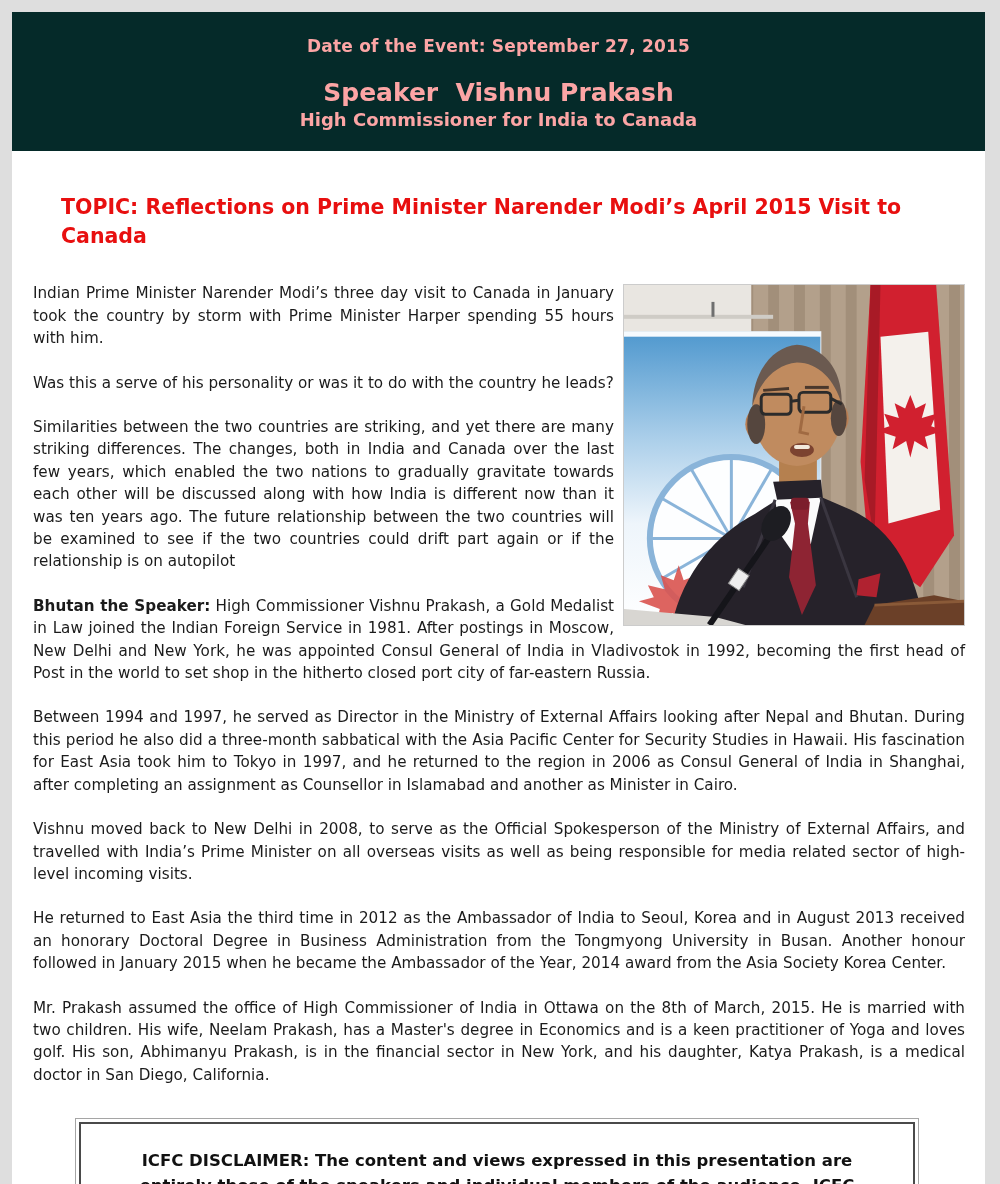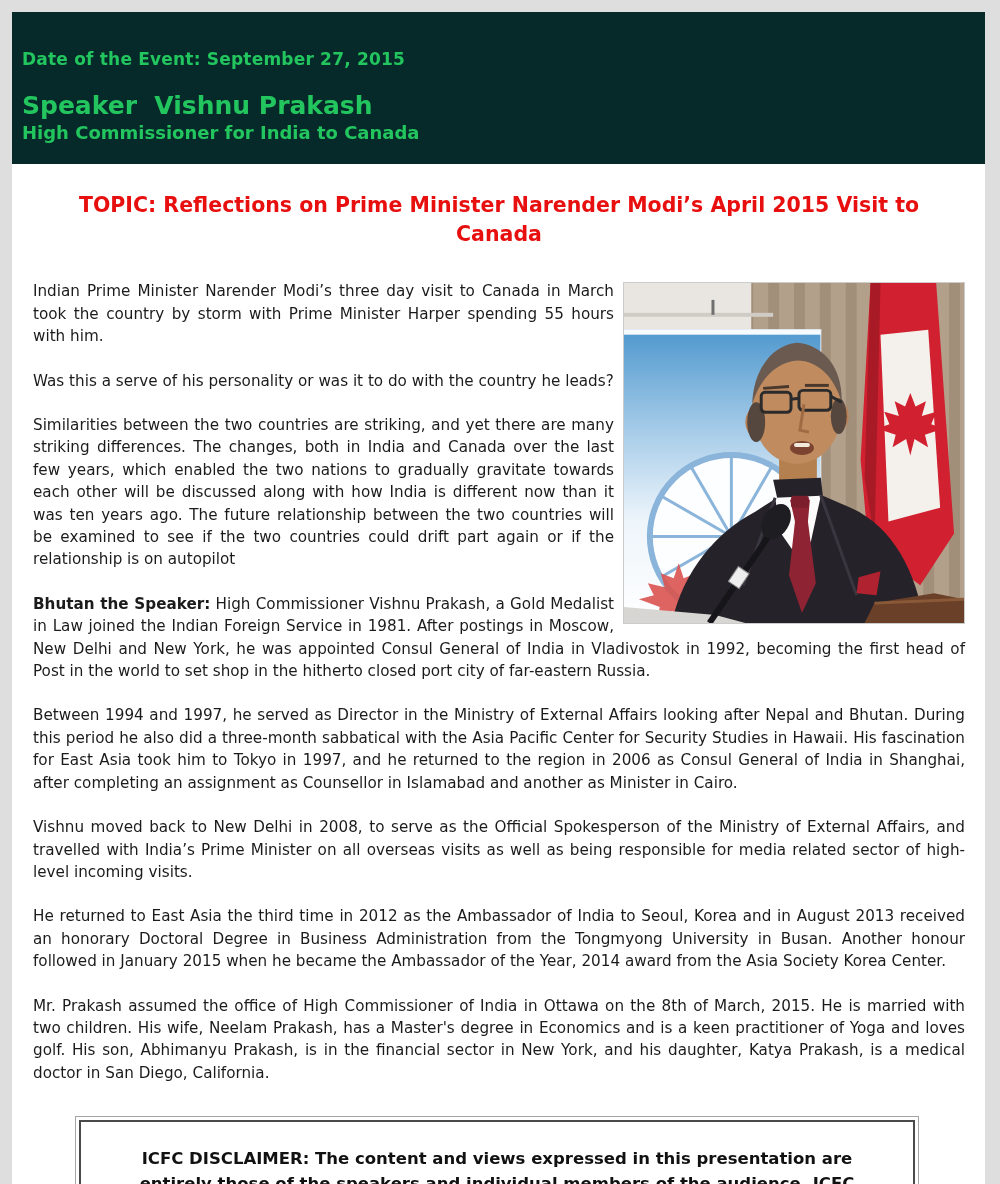--- a/index.html
+++ b/index.html
@@ -9,37 +9,37 @@
     width:1000px;
   }
   .page {
     margin:12px 15px 18px 12px;
     width:973px;
     background:#ffffff;
     box-sizing:border-box;
   }
   .header-band {
     background:#052a29;
-    color:#22c55e;
-    text-align:left;
-    padding:37px 10px 21px 10px;
+    color:#fca5a5;
+    text-align:center;
+    padding:24px 10px 21px 10px;
   }
   .header-date { font-size:17px; font-weight:bold; letter-spacing:0.2px; }
   .header-speaker { font-size:25px; font-weight:bold; margin-top:22px; white-space:pre-wrap; }
   .header-title { font-size:18px; font-weight:bold; margin-top:2px; }
   .content {
     padding:27px 20px 16px 21px;
   }
   .topic-heading {
     color:#e80f0f;
     font-size:20.5px;
     font-weight:bold;
-    text-align:center;
+    text-align:left;
     line-height:1.4;
-    margin:0 28px 32px 28px;
+    margin:15px 28px 32px 28px;
   }
   .article {
     font-size:15.2px;
     line-height:22.4px;
     color:#1b1b1b;
     text-align:justify;
   }
   .article p { margin:0 0 22px 0; }
   .article .lead { font-weight:bold; }
   .photo-frame {
@@ -168,21 +168,21 @@
           <line x1="252" y1="322" x2="342" y2="318" stroke="#8a5a38" stroke-width="3"></line>
           <polygon points="0,342 0,326 92,334 122,342" fill="#d8d6d2"></polygon>
           <g>
             <line x1="86" y1="342" x2="150" y2="248" stroke="#15151a" stroke-width="6"></line>
             <ellipse cx="153" cy="240" rx="13" ry="19" fill="#1d1d22" transform="rotate(32 153 240)"></ellipse>
             <rect x="106" y="290" width="18" height="13" fill="#eeeeee" stroke="#8a8a8a" transform="rotate(-56 115 296)"></rect>
           </g>
         </svg>
       </div>
 
-      <p>Indian Prime Minister Narender Modi’s three day visit to Canada in March took the country by storm with Prime Minister Harper spending 55 hours with him.</p>
+      <p>Indian Prime Minister Narender Modi’s three day visit to Canada in January took the country by storm with Prime Minister Harper spending 55 hours with him.</p>
       <p>Was this a serve of his personality or was it to do with the country he leads?</p>
       <p>Similarities between the two countries are striking, and yet there are many striking differences. The changes, both in India and Canada over the last few years, which enabled the two nations to gradually gravitate towards each other will be discussed along with how India is different now than it was ten years ago. The future relationship between the two countries will be examined to see if the two countries could drift part again or if the relationship is on autopilot</p>
       <p><span class="lead">Bhutan the Speaker:</span><span> High Commissioner Vishnu Prakash, a Gold Medalist in Law joined the Indian Foreign Service in 1981. After postings in Moscow, New Delhi and New York, he was appointed Consul General of India in Vladivostok in 1992, becoming the first head of Post in the world to set shop in the hitherto closed port city of far-eastern Russia.</span></p>
       <p>Between 1994 and 1997, he served as Director in the Ministry of External Affairs looking after Nepal and Bhutan. During this period he also did a three-month sabbatical with the Asia Pacific Center for Security Studies in Hawaii. His fascination for East Asia took him to Tokyo in 1997, and he returned to the region in 2006 as Consul General of India in Shanghai, after completing an assignment as Counsellor in Islamabad and another as Minister in Cairo.</p>
       <p>Vishnu moved back to New Delhi in 2008, to serve as the Official Spokesperson of the Ministry of External Affairs, and travelled with India’s Prime Minister on all overseas visits as well as being responsible for media related sector of high-level incoming visits.</p>
       <p>He returned to East Asia the third time in 2012 as the Ambassador of India to Seoul, Korea and in August 2013 received an honorary Doctoral Degree in Business Administration from the Tongmyong University in Busan. Another honour followed in January 2015 when he became the Ambassador of the Year, 2014 award from the Asia Society Korea Center.</p>
       <p>Mr. Prakash assumed the office of High Commissioner of India in Ottawa on the 8th of March, 2015. He is married with two children. His wife, Neelam Prakash, has a Master's degree in Economics and is a keen practitioner of Yoga and loves golf. His son, Abhimanyu Prakash, is in the financial sector in New York, and his daughter, Katya Prakash, is a medical doctor in San Diego, California.</p>
     </div>
 
     <div class="disclaimer-outer">

